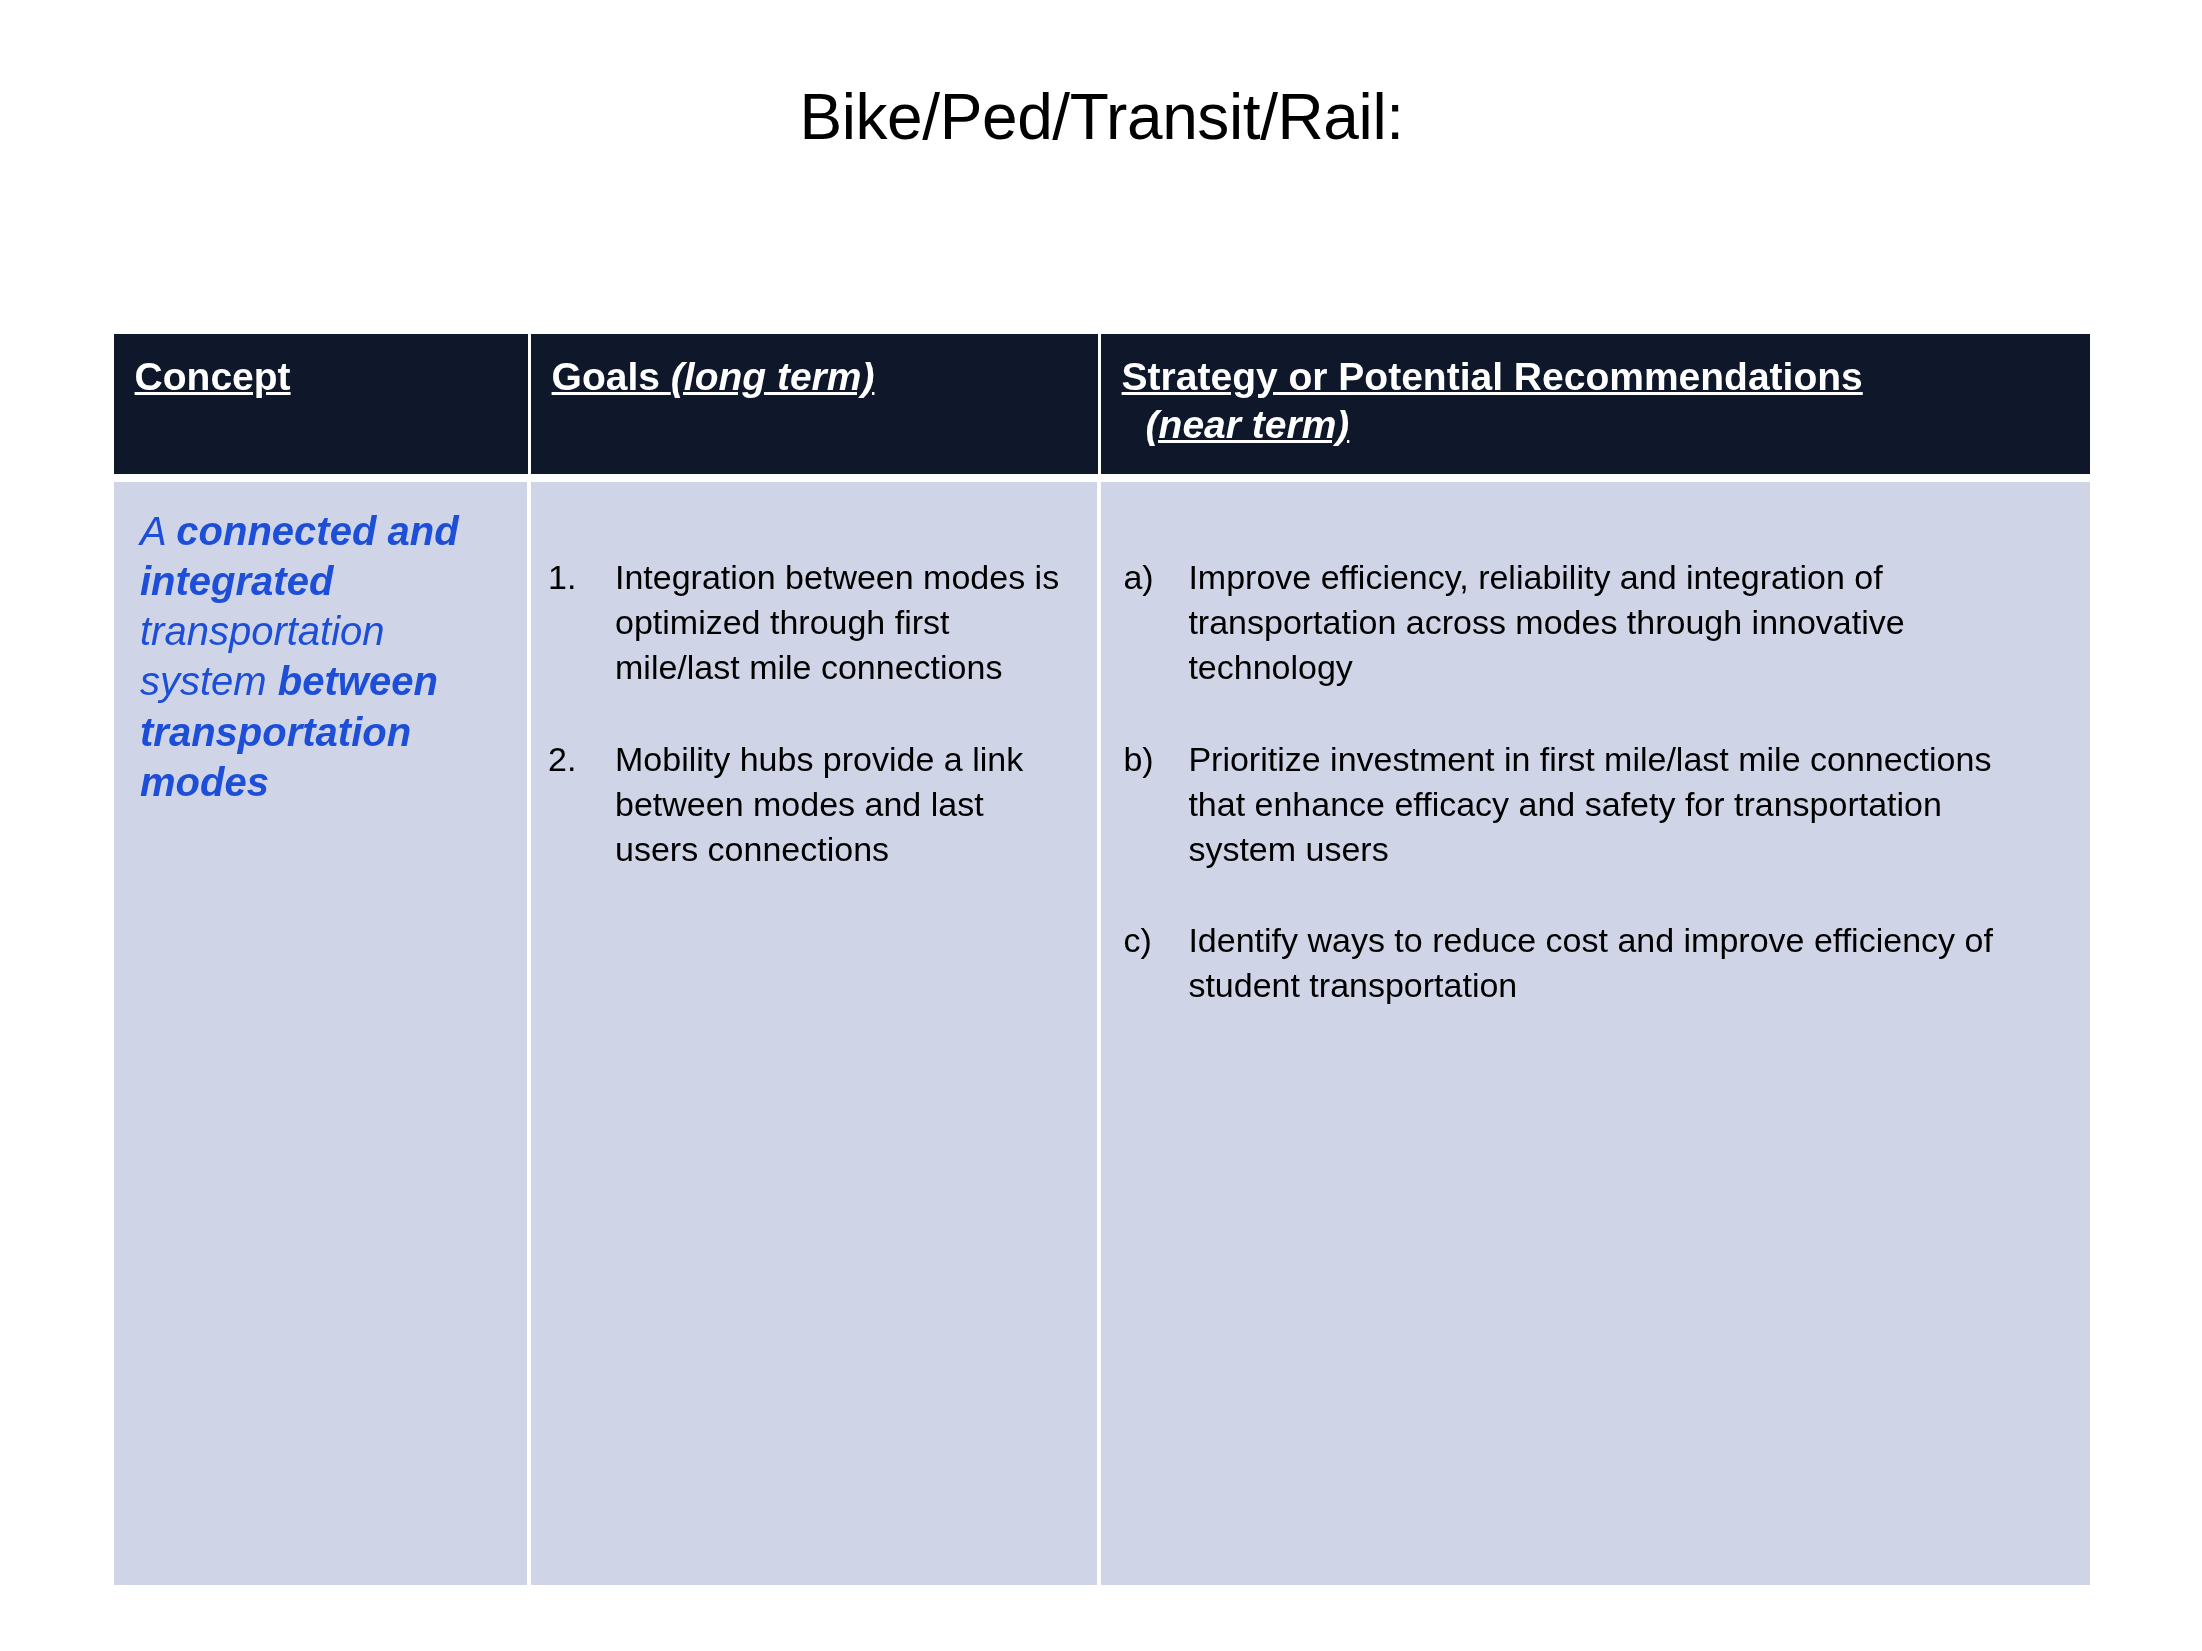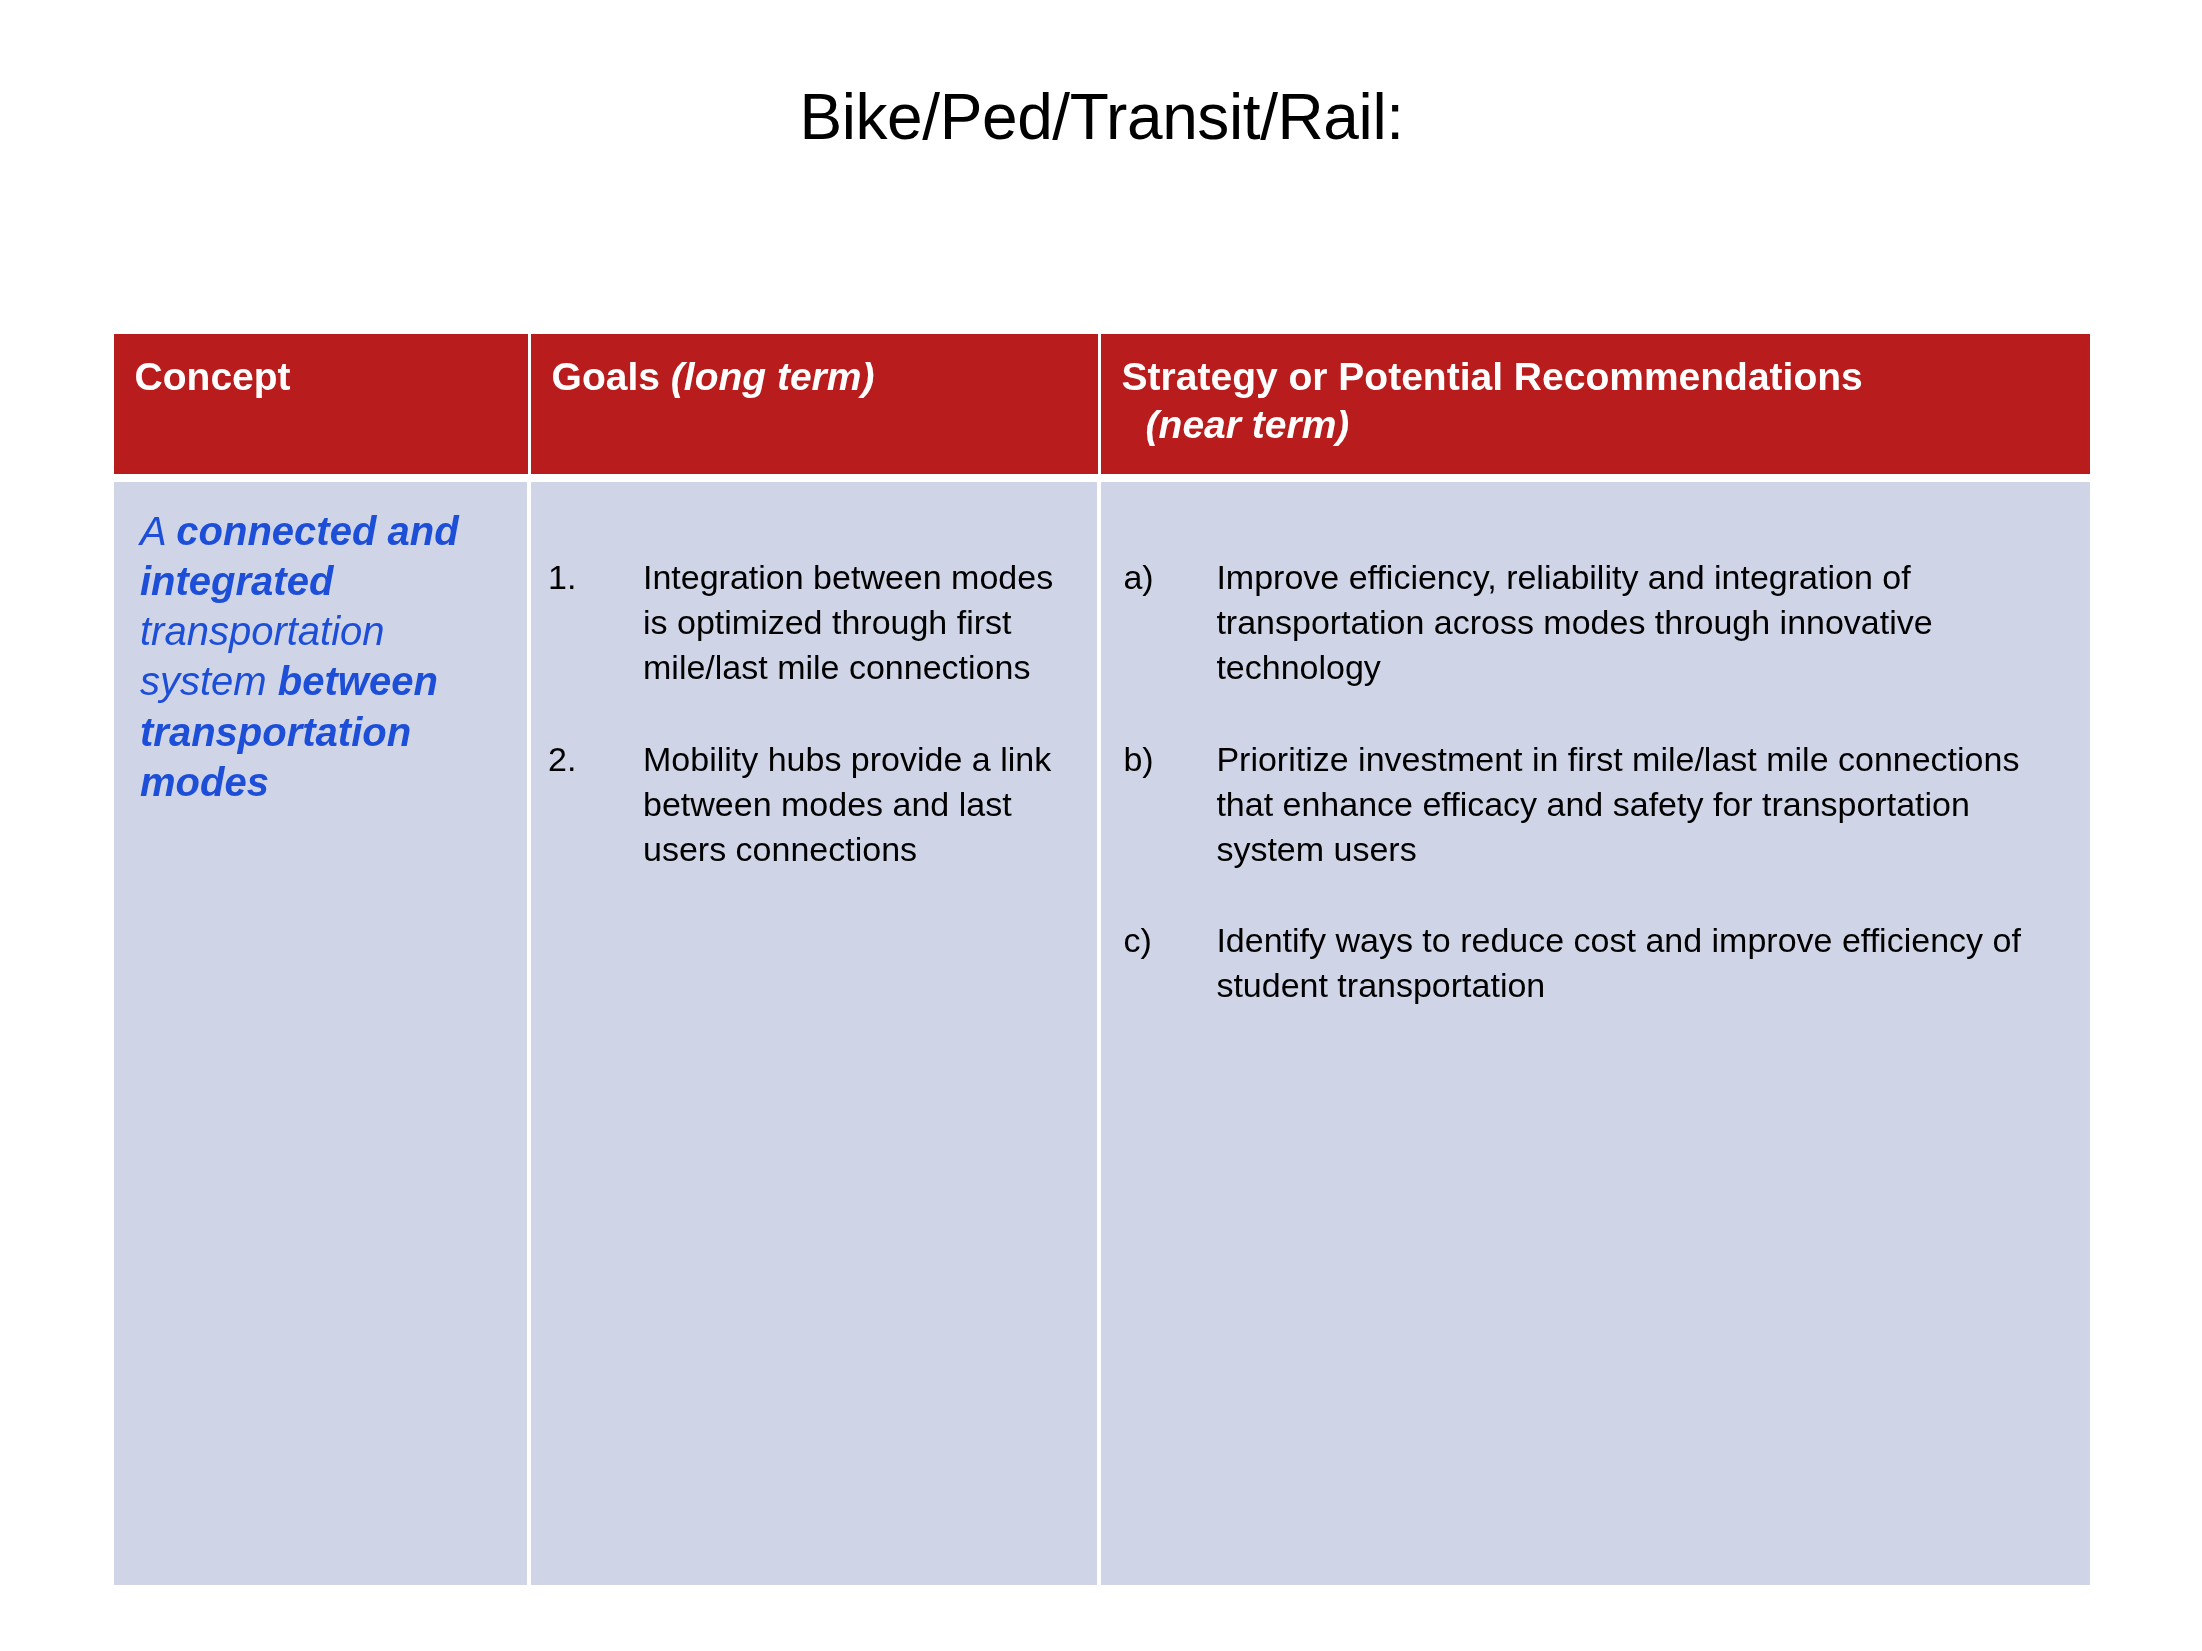--- a/index.html
+++ b/index.html
@@ -54,31 +54,32 @@
     border-spacing: 0;
     table-layout: fixed;
   }
 
   .tbl col.c1 { width: 417px; }
   .tbl col.c2 { width: 570px; }
   .tbl col.c3 { width: 989px; }
 
   
   .tbl thead th {
-    background: #b91c1c;
+    background: #0f172a;
     color: #ffffff;
     vertical-align: top;
     text-align: left;
     padding: 19px 20.6px 26px 20.6px;
     height: 114px;
     box-sizing: border-box;
     border-right: 3.4px solid #ffffff;
     font-size: 39px;
     line-height: 1.22;
     font-weight: bold;
+    text-decoration: underline;
   }
   .tbl thead th:last-child { border-right: none; }
   .tbl thead th .hdr-em {
     font-style: italic;
     font-weight: bold;
   }
   .tbl thead th .hdr-sub {
     display: block;
     font-style: italic;
     font-weight: bold;
@@ -137,21 +138,20 @@
   .num-list .marker {
     flex: 0 0 auto;
     width: 67px;
     text-align: left;
   }
   .num-list.alpha-list .marker {
     width: 65px;
   }
   .num-list .item-text {
     flex: 1 1 auto;
-    margin-left: 28px;
   }
 </style>
 </head>
 <body>
 
 <div class="slide">
 
   <div class="slide-title">
     <span class="title-line">Bike/Ped/Transit/Rail:</span>
   </div>

